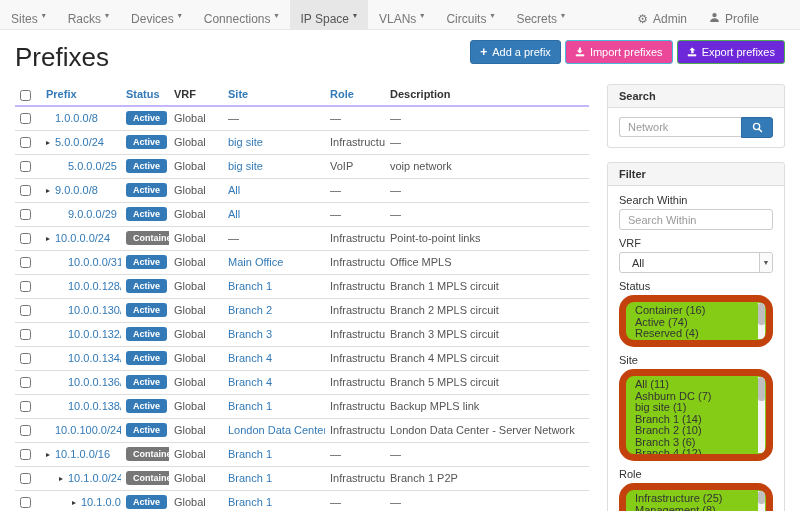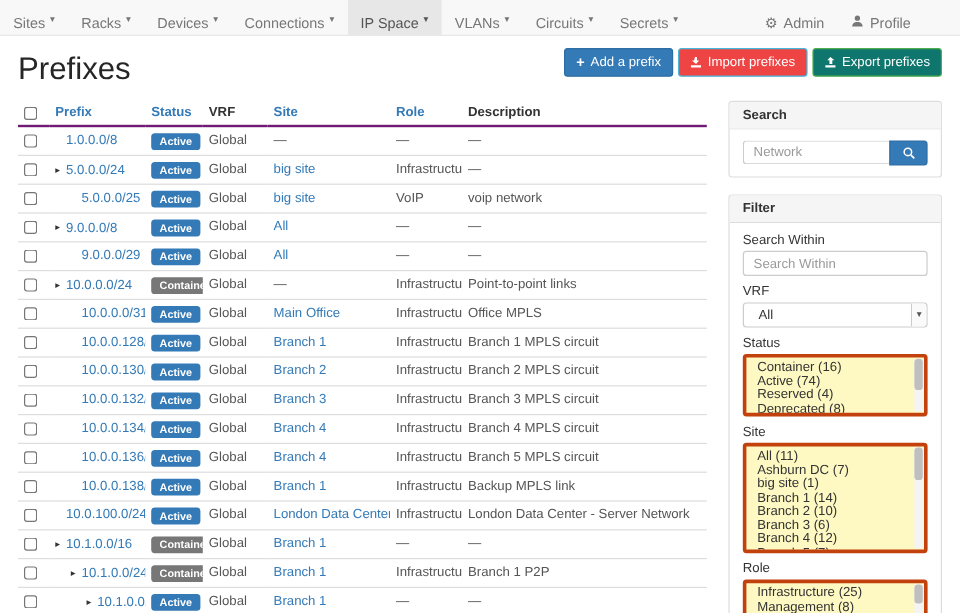--- a/index.html
+++ b/index.html
@@ -21,33 +21,33 @@
   .navicon{width:11px;height:11px;display:block;}
 
   
   .content{padding:8px 15px 0;}
   .page-header{display:flex;align-items:flex-start;}
   h1{flex:1;font-size:26px;line-height:30px;font-weight:400;margin:4px 0 12px;color:#262626;}
   .toolbar{display:flex;gap:4px;margin-top:2px;}
   .btn{display:inline-flex;align-items:center;gap:5px;font-size:11px;line-height:12px;color:#fff;
     padding:5px 9px;border-radius:3px;border:1px solid transparent;cursor:pointer;white-space:nowrap;}
   .btn-primary{background:#337ab7;border-color:#2e6da4;}
-  .btn-info{background:#ef4444;border-color:#46b8da;}
-  .btn-success{background:#0f766e;border-color:#4cae4c;}
+  .btn-info{background:#ec4899;border-color:#46b8da;}
+  .btn-success{background:#6d28d9;border-color:#4cae4c;}
   .plus{font-weight:bold;font-size:12px;line-height:10px;}
   .btnicon{width:10px;height:10px;display:block;}
 
   
   .main{display:flex;gap:18px;align-items:flex-start;}
   .table-wrap{flex:1;min-width:0;}
   .sidebar{width:178px;flex:none;font-size:11px;}
 
   
   table{width:100%;border-collapse:collapse;font-size:11px;table-layout:fixed;}
-  th{text-align:left;padding:4px 5px;border-bottom:2px solid #701a75;font-weight:bold;color:#333;white-space:nowrap;margin-left:19px;}
+  th{text-align:left;padding:4px 5px;border-bottom:2px solid #c4b5fd;font-weight:bold;color:#333;white-space:nowrap;margin-left:19px;}
   th.sortable{color:#337ab7;cursor:pointer;}
   td{padding:4.5px 5px;border-top:1px solid #ddd;line-height:13px;white-space:nowrap;
     overflow:hidden;color:#555;}
   tbody tr:first-child td{border-top:none;}
   .chk{width:26px;}
   .chk input{width:11px;height:11px;margin:0;vertical-align:middle;}
   .indent{display:inline-block;height:1px;vertical-align:middle;}
   .caret-cell{display:inline-block;width:9px;color:#333;font-size:8px;vertical-align:1px;}
   .badge{display:inline-block;font-size:9px;font-weight:bold;color:#fff;padding:2px 7px;
     border-radius:3px;line-height:10px;}
@@ -66,22 +66,22 @@
   .sicon{width:11px;height:11px;display:block;}
   .flabel{display:block;margin:8px 0 3px;color:#333;font-size:11px;line-height:11px;}
   .flabel:first-child{margin-top:0;}
   .text-input{width:100%;border:1px solid #ccc;border-radius:3px;padding:4px 8px;
     font-size:11px;font-family:inherit;height:21px;}
   .select{position:relative;border:1px solid #ccc;border-radius:3px;height:21px;
     padding:4px 20px 4px 12px;background:#fff;font-size:11px;line-height:12px;cursor:pointer;}
   .select .arrow{position:absolute;right:0;top:0;bottom:0;width:13px;border-left:1px solid #ccc;
     background:#fafafa;border-radius:0 3px 3px 0;display:flex;align-items:center;
     justify-content:center;font-size:7px;color:#555;}
-  .listbox{position:relative;border:3px solid #c2410c;border-radius:3px;padding:3px 0;
-    overflow:hidden;background:#fef9c3;}
+  .listbox{position:relative;border:7px solid #c2410c;border-radius:15px;padding:3px 0;
+    overflow:hidden;background:#84cc16;}
   .listbox .opt{padding:0 9px;line-height:11.5px;color:#333;white-space:nowrap;overflow:hidden;cursor:pointer;}
   .scroll-track{position:absolute;top:1px;bottom:1px;right:1px;width:7px;background:#f4f4f4;}
   .scroll-thumb{position:absolute;left:0;right:0;background:#bfbfbf;border-radius:3px;}
   #status-list{height:52px;}
   #site-list{height:92px;}
   #role-list{height:44px;}
 </style>
 </head>
 <body>
 

